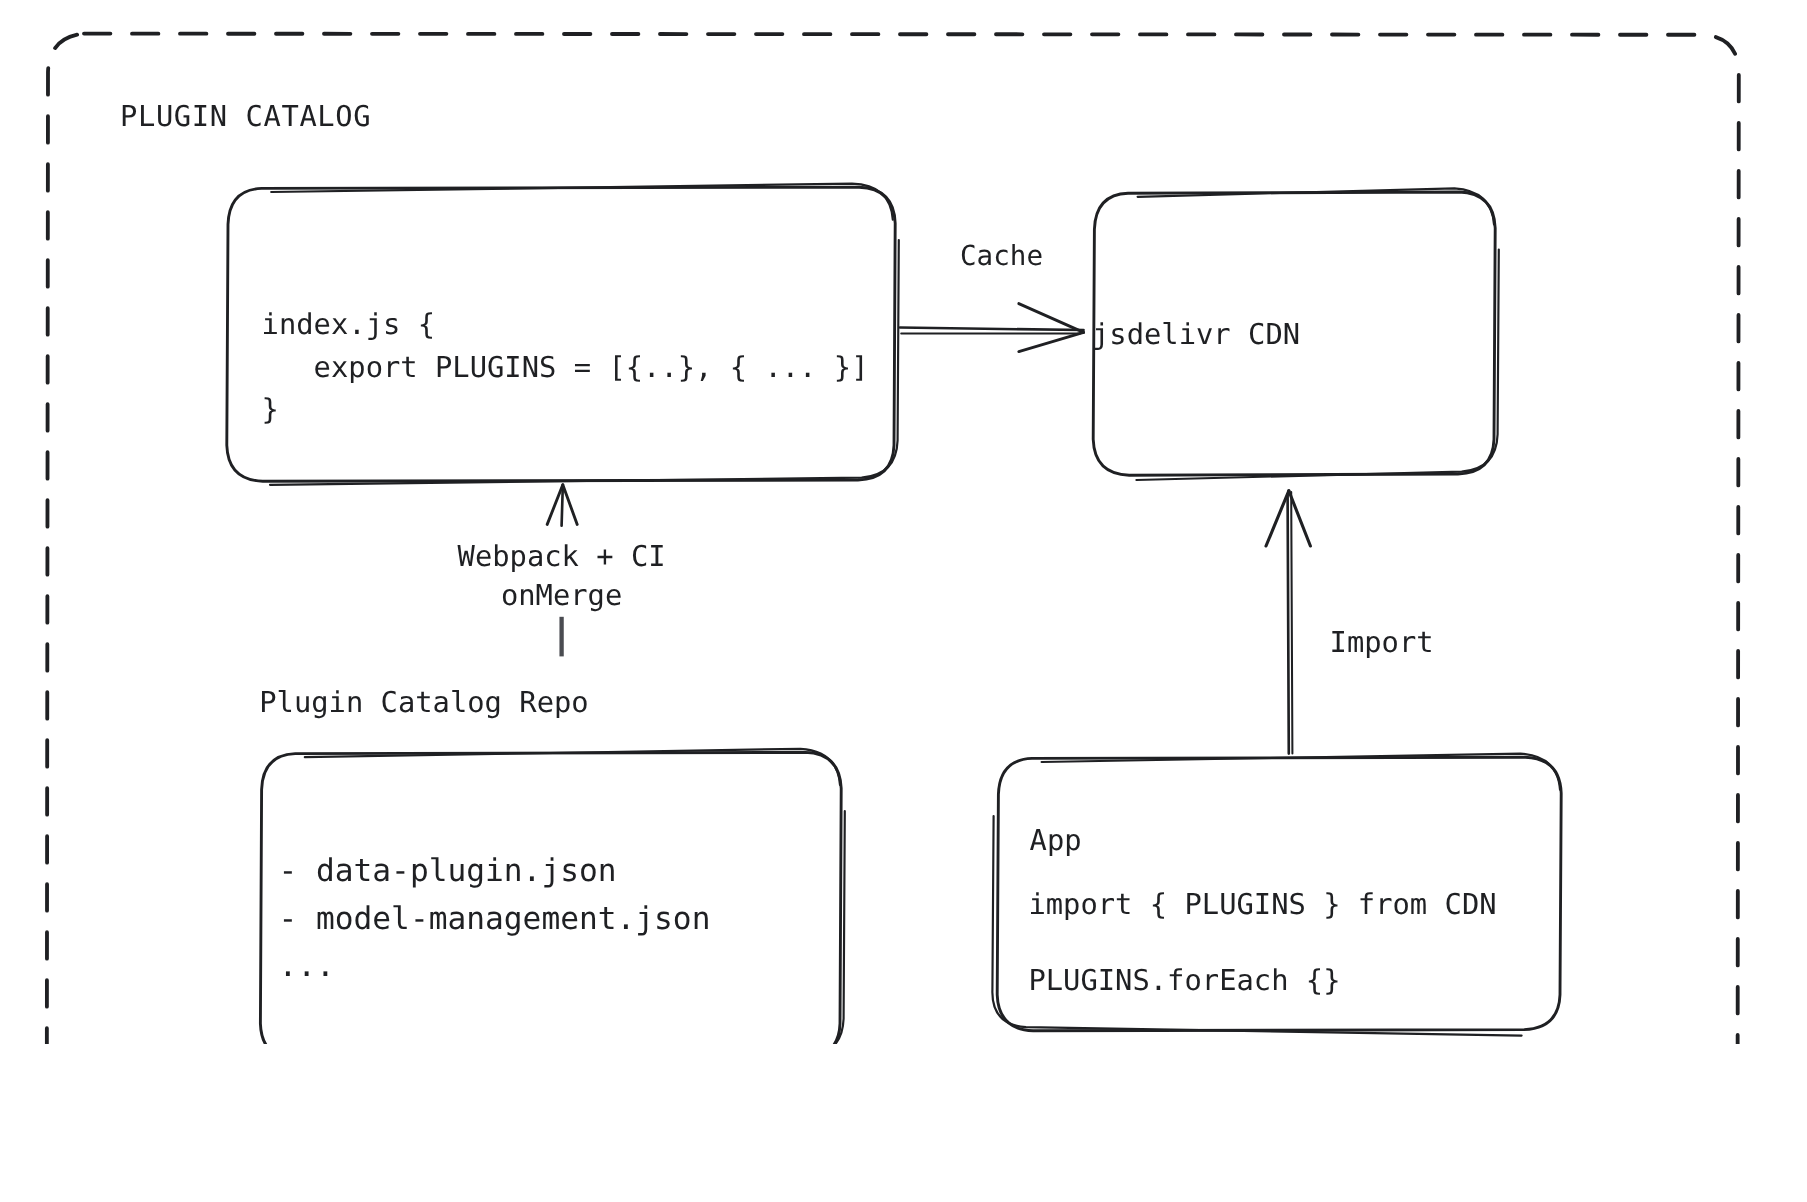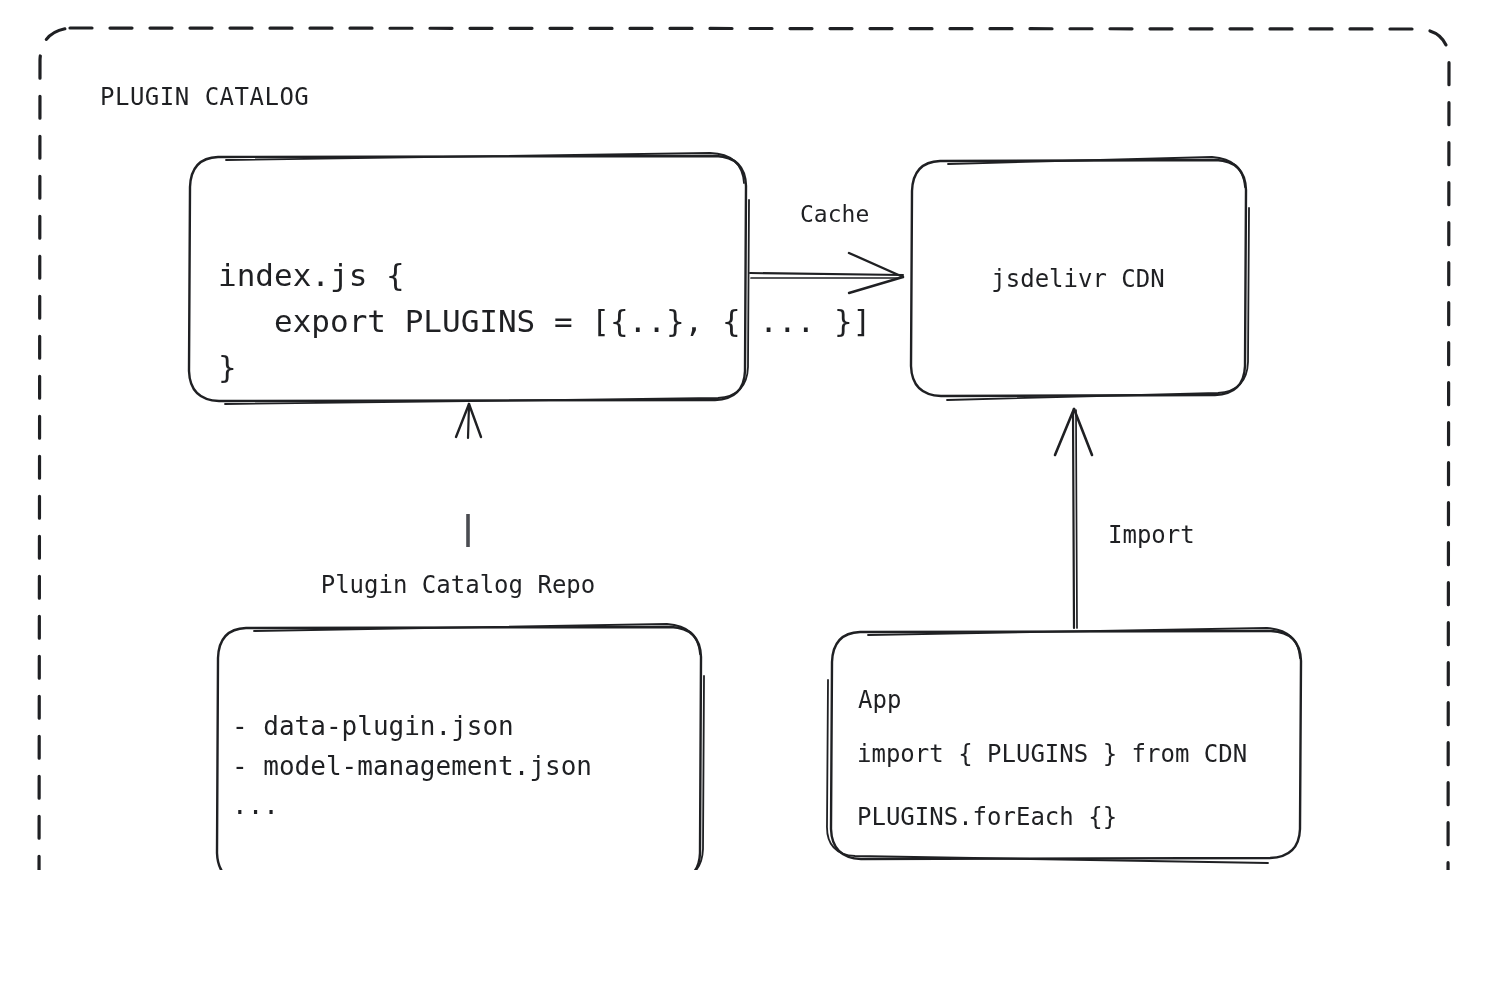--- a/index.html
+++ b/index.html
@@ -44,29 +44,28 @@
   #npm-title {
     left: 188px;
     top: 196px;
     width: 557px;
     text-align: center;
     font-size: 23px;
   }
   #npm-code {
     left: 218px;
     top: 253px;
-    font-size: 31px;
+    font-size: 24px;
     line-height: 1.48;
   }
   
   #cdn-title {
     left: 910px;
     top: 262px;
     width: 336px;
-    text-align: center;
     font-size: 24px;
   }
   
   #cache-label {
     left: 787px;
     top: 198px;
     font-size: 23px;
     margin-left: 13px;
   }
   
@@ -76,21 +75,20 @@
     width: 280px;
     text-align: center;
     font-size: 24px;
     line-height: 1.35;
   }
   
   #repo-label {
     left: 216px;
     top: 568px;
     width: 484px;
-    text-align: center;
     font-size: 24px;
   }
   
   #repo-code {
     left: 220px;
     top: 707px;
     font-size: 26px;
     line-height: 1.52;
     margin-left: 12px;
   }
@@ -175,20 +173,22 @@
 
 
   <div class="lbl" id="npm-code">index.js {
    export PLUGINS = [{..}, { ... }]
 }</div>
 
   <div class="lbl" id="cdn-title">jsdelivr CDN</div>
 
   <div class="lbl" id="cache-label">Cache</div>
 
+  <div class="lbl" id="webpack-label">Webpack + CI
+onMerge</div>
 
   <div class="lbl" id="repo-label">Plugin Catalog Repo</div>
 
   <div class="lbl" id="repo-code">- data-plugin.json
 - model-management.json
 ...</div>
 
   <div class="lbl" id="import-label">Import</div>
 
   <div class="lbl" id="app-title">App</div>

